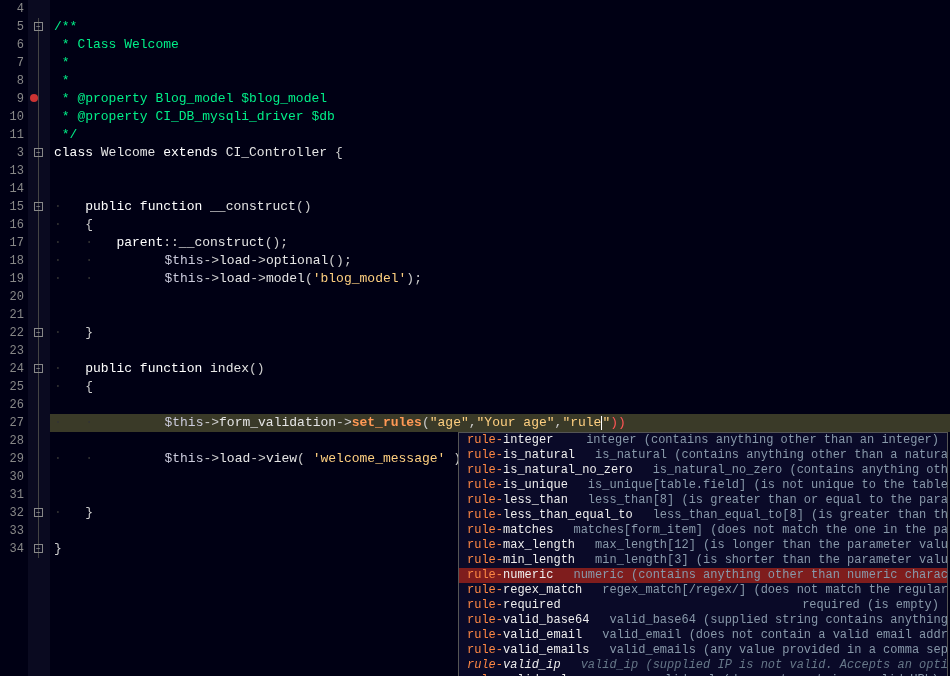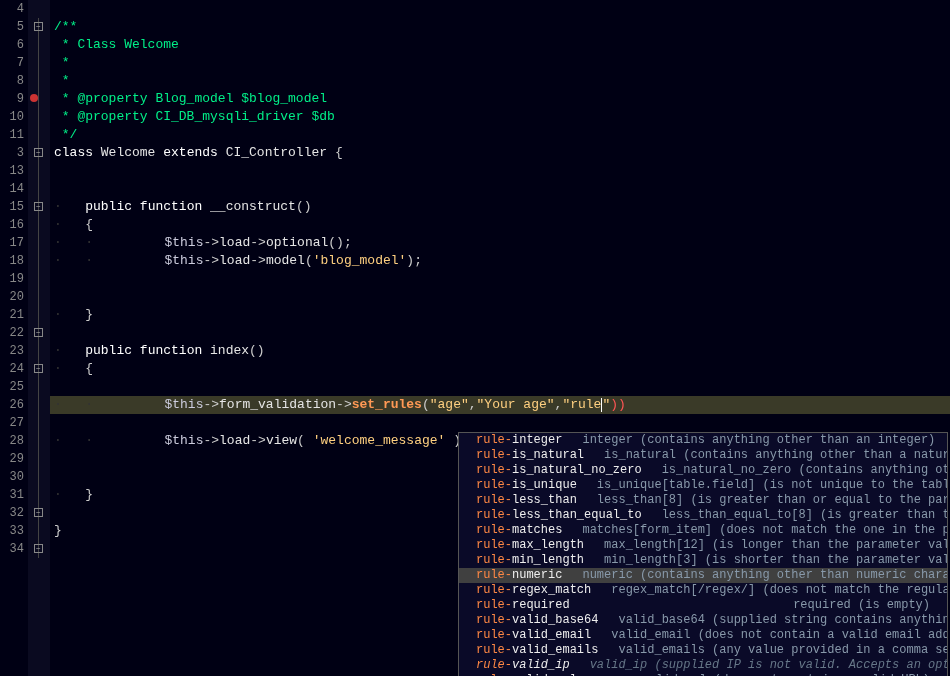--- a/index.html
+++ b/index.html
@@ -100,27 +100,27 @@
   left: 408px;
   top: 0px;
   width: 490px;
   background: #0a0a28;
   border: 1px solid #555;
   font-size: 12px;
 }
 .popup-item {
   height: 15px;
   line-height: 15px;
-  padding: 0 17px;
+  padding: 0 8px;
   white-space: nowrap;
   overflow: hidden;
   display: flex;
 }
 .popup-item.selected {
-  background: #404040;
+  background: #7f1d1d;
 }
 .pi-prefix { color: #ff8844; }
 .pi-name { color: #eeeeee; }
 .pi-desc { color: #8899aa; margin-left: auto; padding-left: 20px; }
 .pi-italic { font-style: italic; color: #667788; }
 .cursor {
   display: inline-block;
   width: 1px;
   height: 14px;
   background: #fff;
@@ -272,20 +272,21 @@
       <div class="ln"><span class="c-comment"> *</span></div>
       <div class="ln"><span class="c-comment"> *</span></div>
       <div class="ln"><span class="c-comment"> * @property Blog_model $blog_model</span></div>
       <div class="ln"><span class="c-comment"> * @property CI_DB_mysqli_driver $db</span></div>
       <div class="ln"><span class="c-comment"> */</span></div>
       <div class="ln"><span class="c-keyword">class </span><span class="c-func">Welcome </span><span class="c-keyword">extends </span><span class="c-func">CI_Controller </span><span class="c-paren">{</span></div>
       <div class="ln"></div>
       <div class="ln"></div>
       <div class="ln"><span class="guide">·   </span><span class="c-keyword">public function </span><span class="c-func">__construct</span><span class="c-paren">()</span></div>
       <div class="ln"><span class="guide">·   </span><span class="c-paren">{</span></div>
+      <div class="ln"><span class="guide">·   </span><span class="guide">·   </span><span class="c-keyword">parent</span><span class="c-op">::</span><span class="c-func">__construct</span><span class="c-paren">();</span></div>
       <div class="ln"><span class="guide">·   </span><span class="guide">·   </span><span class="c-var">$this</span><span class="c-op">-&gt;</span><span class="c-func">load</span><span class="c-op">-&gt;</span><span class="c-func">optional</span><span class="c-paren">();</span></div>
       <div class="ln"><span class="guide">·   </span><span class="guide">·   </span><span class="c-var">$this</span><span class="c-op">-&gt;</span><span class="c-func">load</span><span class="c-op">-&gt;</span><span class="c-func">model</span><span class="c-paren">(</span><span class="c-string">'blog_model'</span><span class="c-paren">);</span></div>
       <div class="ln"></div>
       <div class="ln"></div>
       <div class="ln"><span class="guide">·   </span><span class="c-paren">}</span></div>
       <div class="ln"></div>
       <div class="ln"><span class="guide">·   </span><span class="c-keyword">public function </span><span class="c-func">index</span><span class="c-paren">()</span></div>
       <div class="ln"><span class="guide">·   </span><span class="c-paren">{</span></div>
       <div class="ln"></div>
       <div class="ln highlight"><span class="guide">·   </span><span class="guide">·   </span><span class="c-var">$this</span><span class="c-op">-&gt;</span><span class="c-func">form_validation</span><span class="c-op">-&gt;</span><span class="c-highlight-func">set_rules</span><span class="c-paren">(</span><span class="c-string">"age"</span><span class="c-op">,</span><span class="c-string">"Your age"</span><span class="c-op">,</span><span class="c-string">"rule</span><span class="cursor"></span><span class="c-string">"</span><span class="c-cursor-area">))</span></div>

